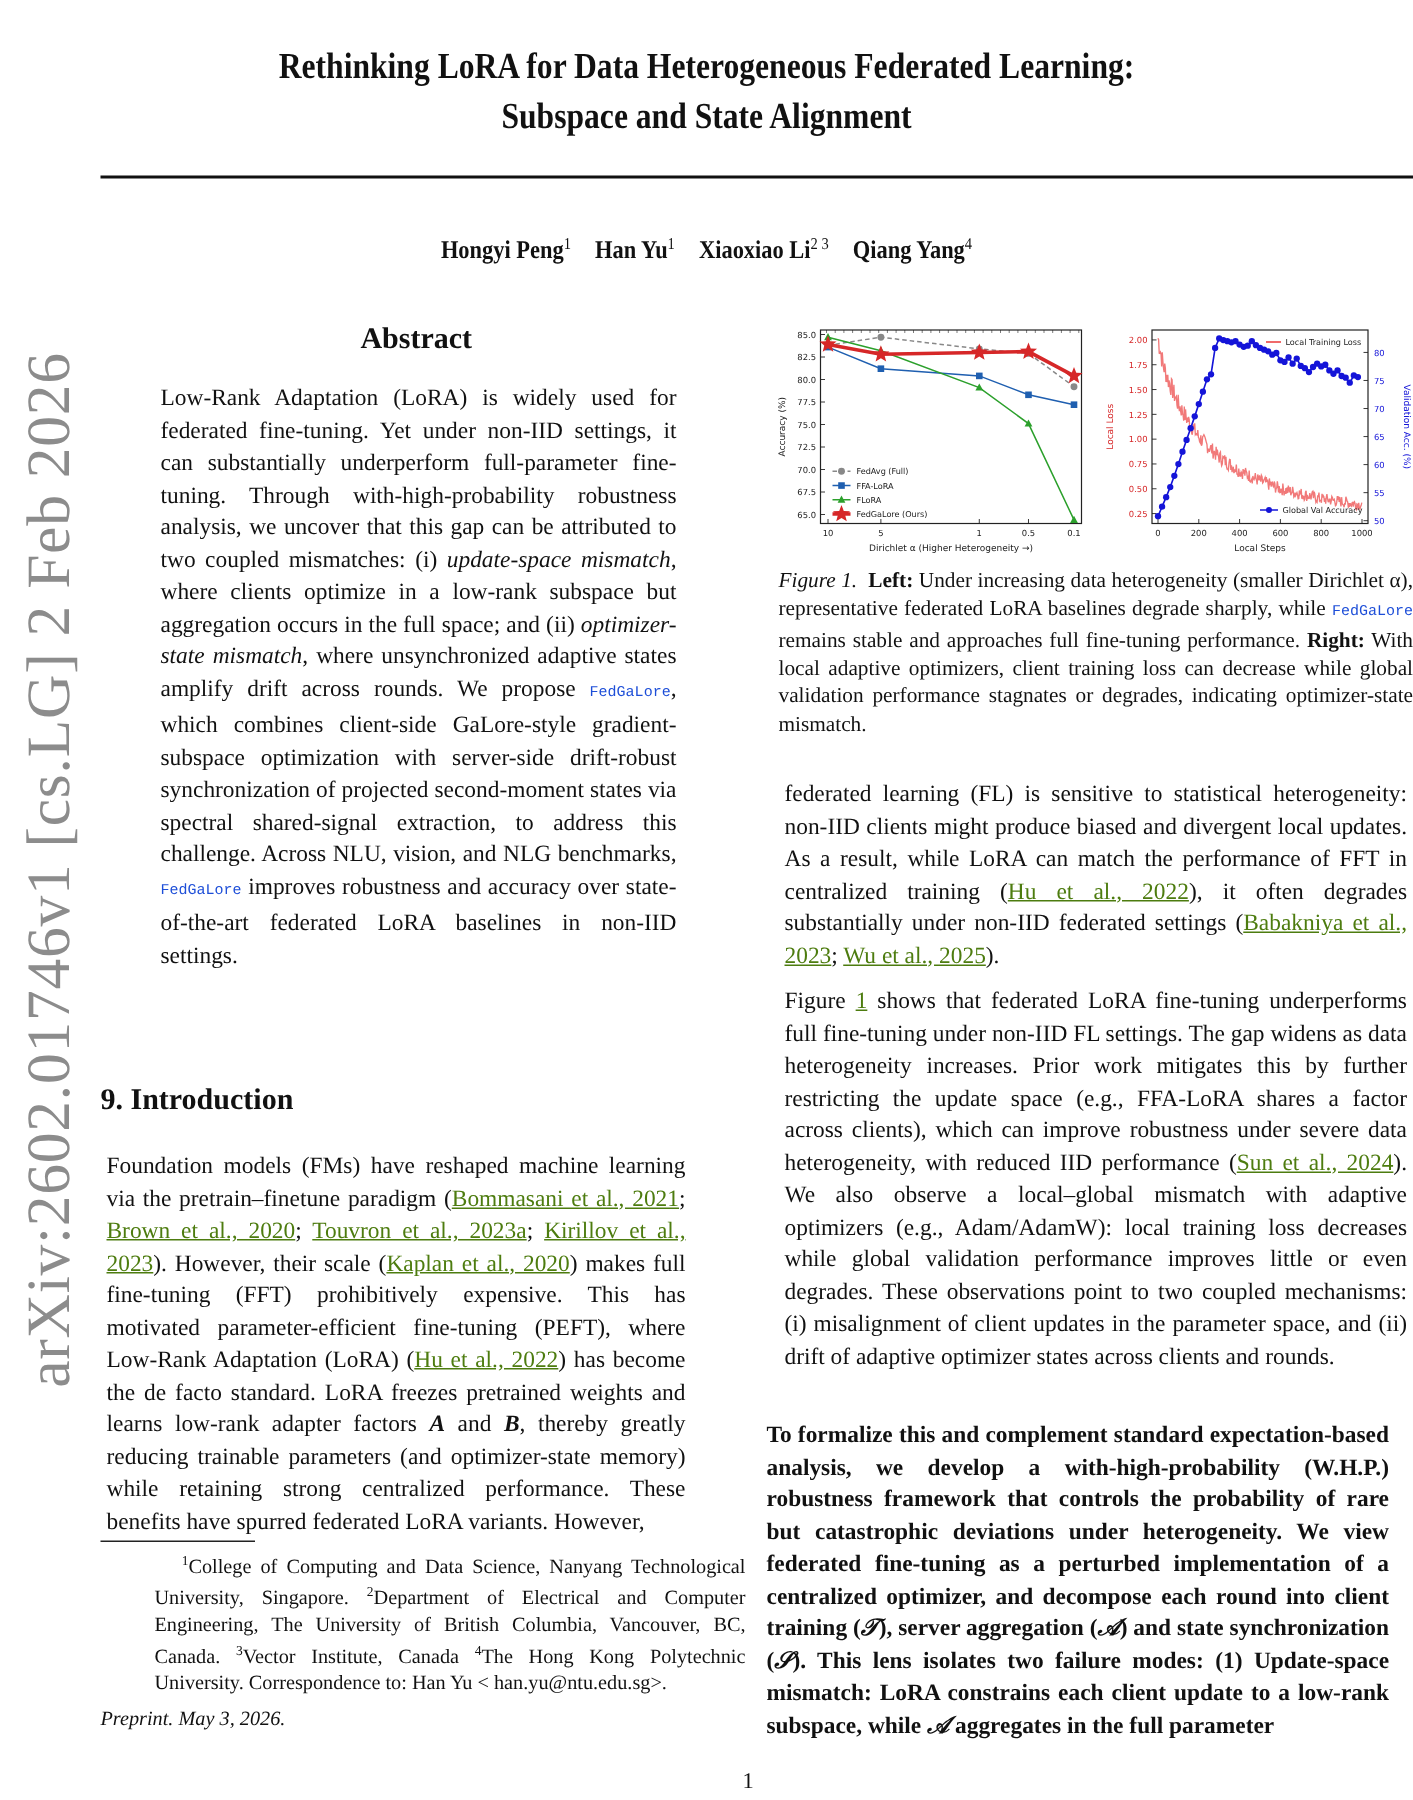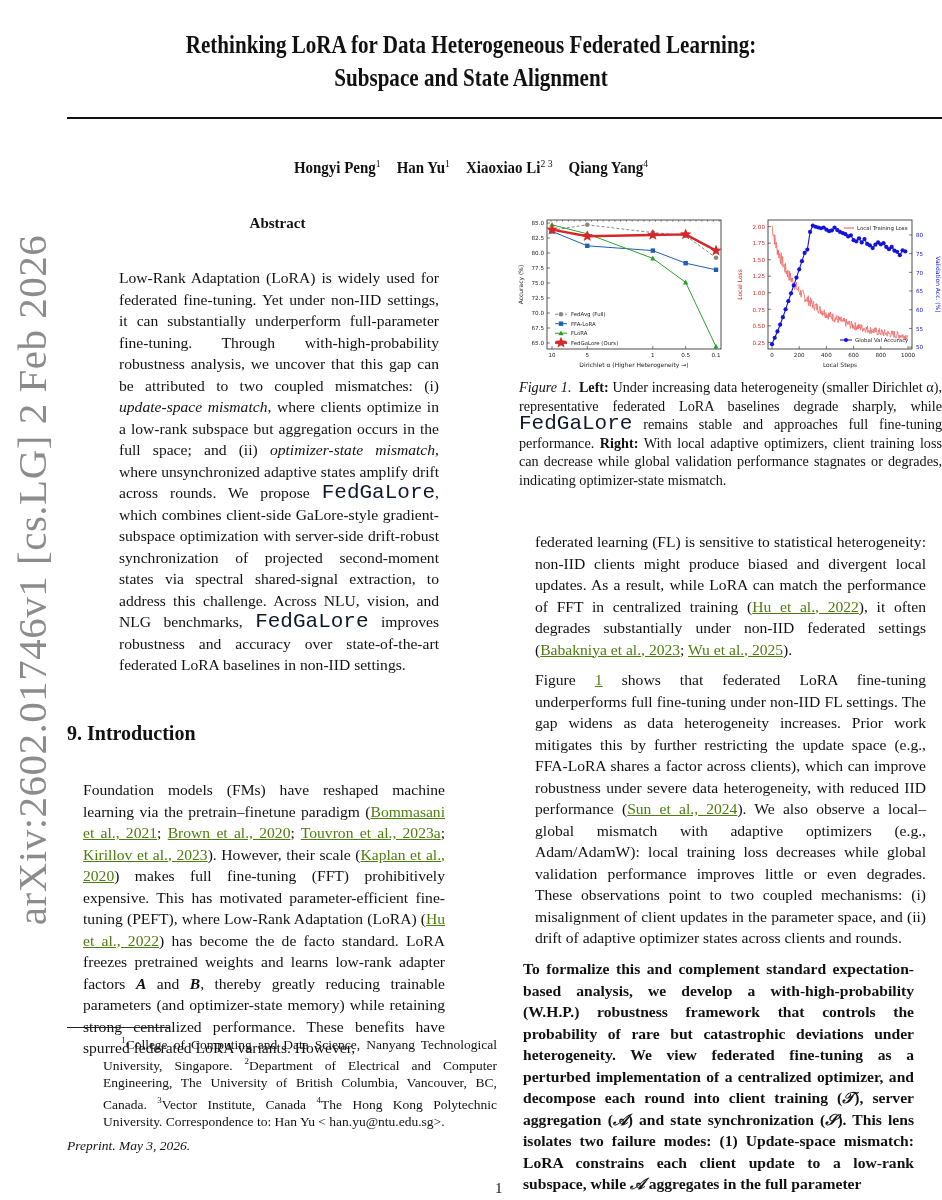--- a/index.html
+++ b/index.html
@@ -4,28 +4,28 @@
 <style>
   html,body{margin:0;padding:0;background:#fff;}
   body{width:942px;height:1200px;position:relative;overflow:hidden;font-family:"Liberation Serif","DejaVu Serif",serif;color:#111;}
   .arxiv{position:absolute;left:2px;top:250px;width:60px;height:660px;}
   .arxiv span{position:absolute;left:50%;top:50%;white-space:nowrap;transform:translate(-50%,-50%) rotate(-90deg);font-size:41px;color:#8c8c8c;letter-spacing:0.5px;}
   .title{position:absolute;left:100px;top:28px;width:742px;text-align:center;font-weight:bold;font-size:24.5px;line-height:33px;font-family:"Liberation Serif",serif;transform:scaleX(0.86);transform-origin:50% 0;}
   .rule-top{position:absolute;left:67px;top:117px;width:875px;height:2px;background:#111;}
   .authors{position:absolute;left:100px;top:157px;width:742px;text-align:center;font-weight:bold;font-size:17px;transform:scaleX(0.88);transform-origin:50% 0;}
   .authors sup{font-weight:normal;font-size:11px;vertical-align:6px;}
   .authors .a{margin:0 7px;}
-  .abs-title{position:absolute;left:100px;top:215px;width:355px;text-align:center;font-weight:bold;font-size:15px;}
+  .abs-title{position:absolute;left:100px;top:215px;width:355px;text-align:center;font-weight:bold;font-size:20px;}
   .col{position:absolute;font-size:15.6px;line-height:21.5px;text-align:justify;}
-  .col p{margin:16px;}
+  .col p{margin:4px;}
   .abstract{left:103px;top:251px;width:352px;}
   .left-intro{left:67px;top:763px;width:394px;}
   .h1{position:absolute;left:67px;top:722px;font-weight:bold;font-size:20px;}
   .cite{color:#4d7c0f;text-decoration:underline;}
-  .mono{font-family:"Liberation Mono","DejaVu Sans Mono",monospace;font-size:21px;color:#0f172a;}
+  .mono{font-family:"Liberation Mono","DejaVu Sans Mono",monospace;font-size:10px;color:#1d4ed8;}
   .fn-rule{position:absolute;left:67px;top:1027px;width:103px;height:1px;background:#222;}
   .footnote{position:absolute;left:67px;top:1032px;width:394px;font-size:13.5px;line-height:17.5px;text-align:justify;margin-left:36px;}
   .footnote sup{font-size:9px;}
   .preprint{position:absolute;left:67px;top:1138px;font-style:italic;font-size:13.5px;}
   .pagenum{position:absolute;left:495px;top:1180px;font-size:15px;}
   .fig{position:absolute;left:505px;top:212px;width:437px;height:165px;}
   .caption{position:absolute;left:519px;top:378px;width:423px;font-size:14.2px;line-height:18.5px;text-align:justify;}
   .right1{left:519px;top:515px;width:423px;}
   .right2{left:519px;top:653px;width:423px;}
   .right3{left:507px;top:942px;width:423px;font-weight:bold;}

